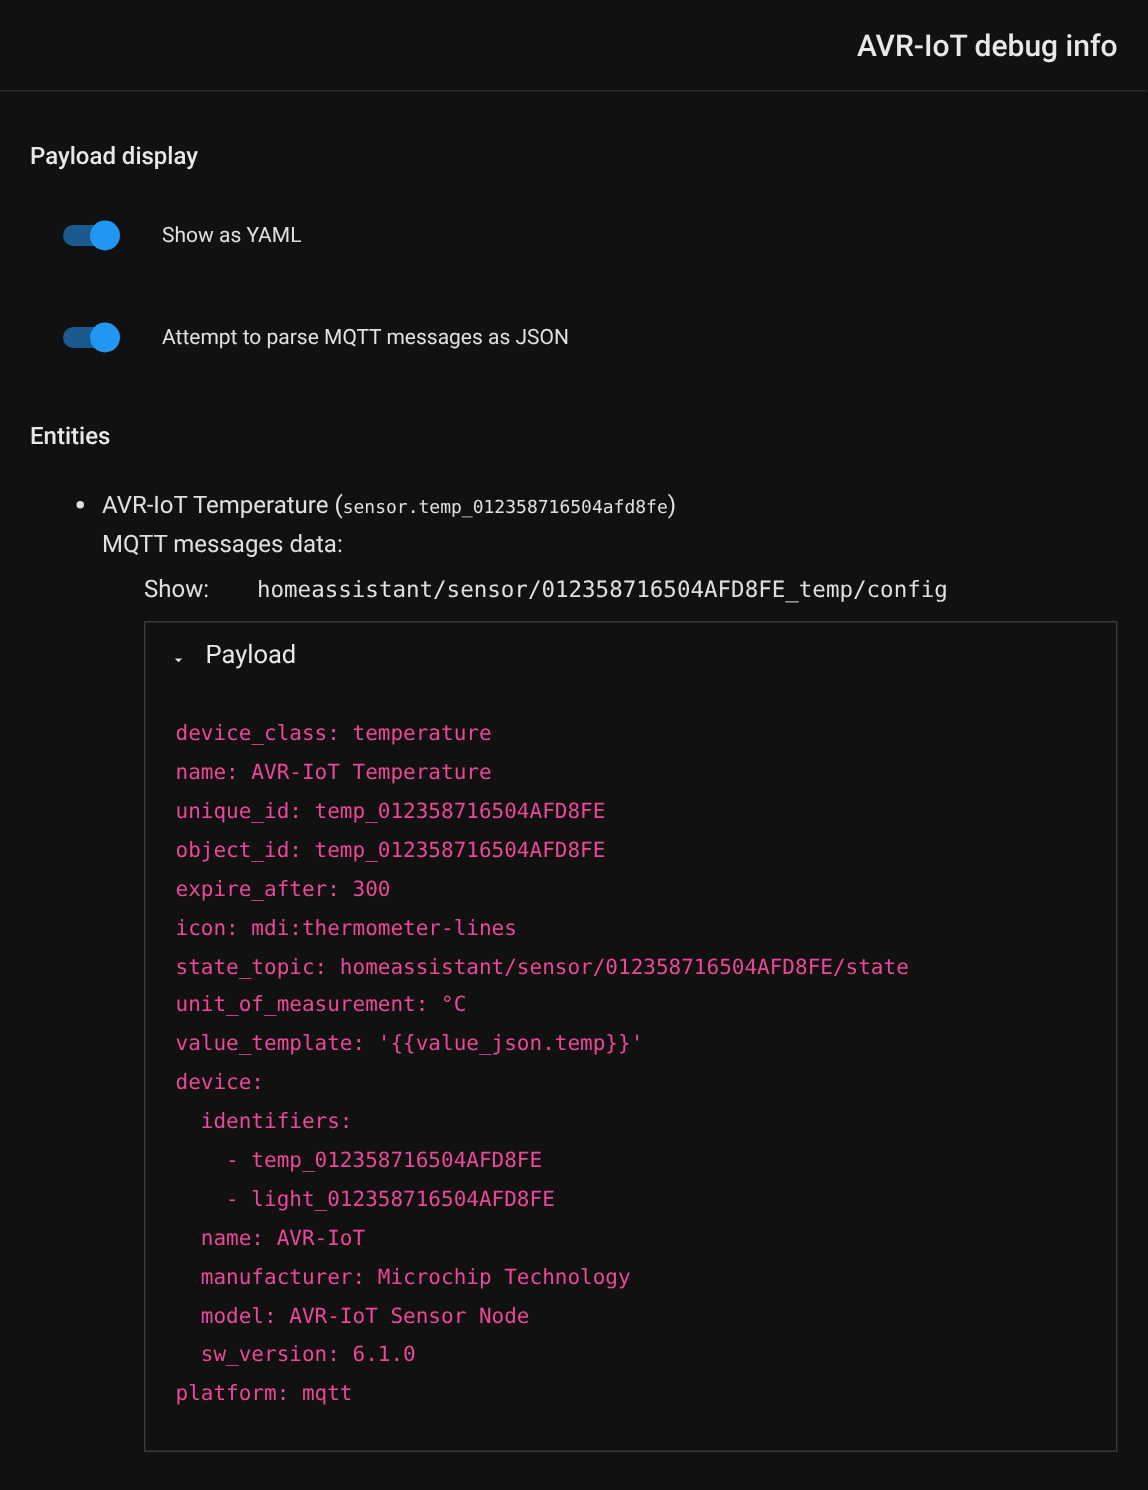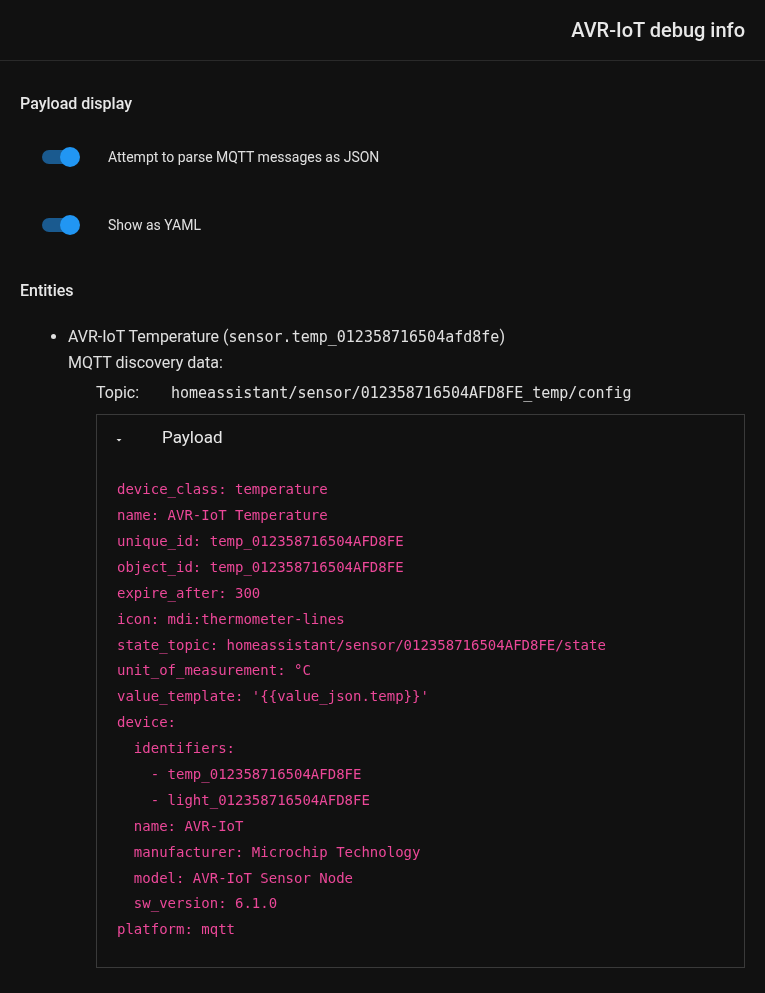--- a/index.html
+++ b/index.html
@@ -79,21 +79,21 @@
     }
     .entity-item {
       color: #e0e0e0;
     }
     .entity-name-line {
       font-size: 16px;
       line-height: 1.6;
     }
     .entity-id {
       font-family: "Consolas", "Monaco", monospace;
-      font-size: 15px;
+      font-size: 12px;
     }
     .mqtt-discovery-label {
       font-size: 16px;
       line-height: 1.6;
     }
     .topic-line {
       font-size: 16px;
       margin-top: 8px;
       margin-left: 28px;
     }
@@ -108,21 +108,20 @@
     .payload-panel {
       border: 1px solid #3a3a3a;
       margin-top: 12px;
       margin-left: 28px;
     }
     .payload-header {
       display: flex;
       align-items: center;
       padding: 12px 16px;
       cursor: pointer;
-      gap: 25px;
     }
     .chevron-icon {
       width: 12px;
       height: 12px;
       margin-right: 12px;
     }
     .payload-title {
       font-size: 17px;
       color: #e8e8e8;
     }
@@ -140,48 +139,48 @@
 </head>
 <body>
 
 <div class="header">
   <h1 class="header-title">AVR-IoT debug info</h1>
 </div>
 
 <div class="content">
 
   <h2 class="section-title">Payload display</h2>
+
+  <div class="toggle-row">
+    <div class="toggle-switch-container">
+      <div class="toggle-track"></div>
+      <div class="toggle-thumb"></div>
+    </div>
+    <span class="toggle-label">Show as YAML</span>
+  </div>
 
   <div class="toggle-row">
     <div class="toggle-switch-container">
       <div class="toggle-track"></div>
       <div class="toggle-thumb"></div>
     </div>
     <span class="toggle-label">Attempt to parse MQTT messages as JSON</span>
   </div>
 
-  <div class="toggle-row">
-    <div class="toggle-switch-container">
-      <div class="toggle-track"></div>
-      <div class="toggle-thumb"></div>
-    </div>
-    <span class="toggle-label">Show as YAML</span>
-  </div>
-
   <h2 class="section-title">Entities</h2>
 
   <ul class="entity-list">
     <li class="entity-item">
       <div class="entity-name-line">
         <span>AVR-IoT Temperature</span>
         <span> (</span><span class="entity-id">sensor.temp_012358716504afd8fe</span><span>)</span>
       </div>
-      <div class="mqtt-discovery-label">MQTT discovery data:</div>
+      <div class="mqtt-discovery-label">MQTT messages data:</div>
       <div class="topic-line">
-        <span class="topic-label">Topic:</span>
+        <span class="topic-label">Show:</span>
         <span> </span>
         <span class="topic-value">homeassistant/sensor/012358716504AFD8FE_temp/config</span>
       </div>
       <div class="payload-panel">
         <div class="payload-header">
           <span class="chevron-icon">
             <svg viewBox="0 0 24 24" width="12" height="12" fill="#e0e0e0">
                 <path d="M7 10l5 5 5-5z"></path>
               </svg>
           </span>

